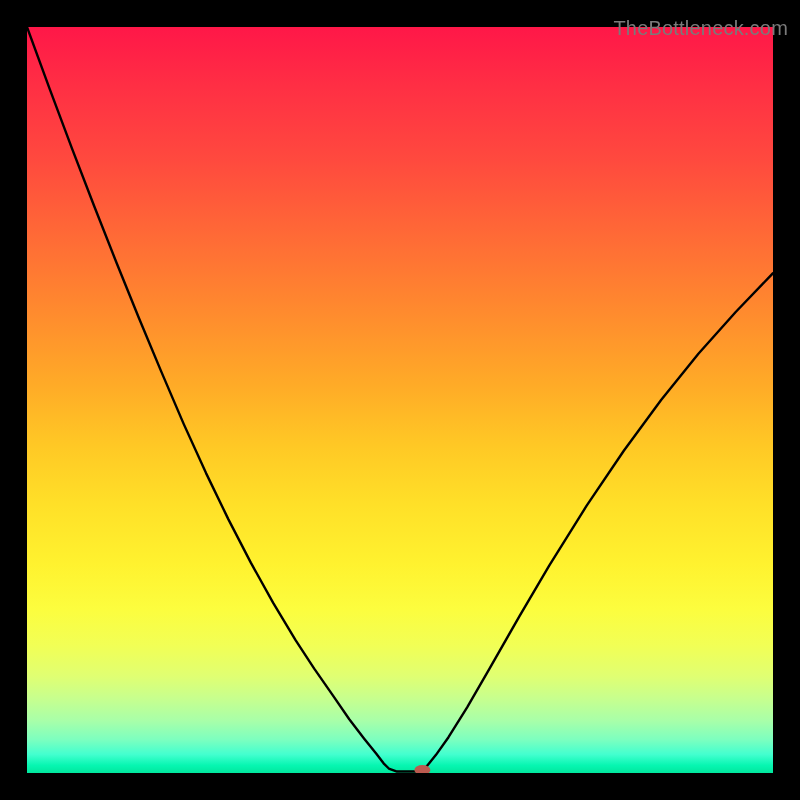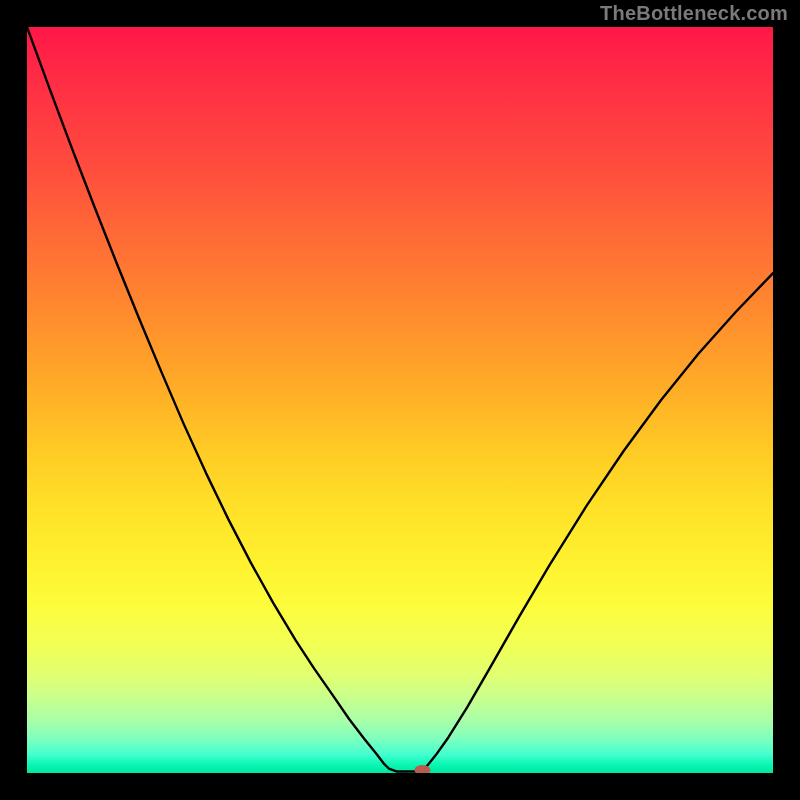--- a/index.html
+++ b/index.html
@@ -12,25 +12,25 @@
     font-family: Arial, Helvetica, sans-serif;
   }
   .frame {
     position: relative;
     width: 800px;
     height: 800px;
     background: #000;
   }
   .watermark {
     position: absolute;
-    top: 2px;
+    top: 17px;
     right: 12px;
     color: #7a7a7a;
     font-size: 20px;
-    font-weight: 700;
+    font-weight: 400;
     letter-spacing: 0.2px;
     z-index: 10;
   }
   .plot-area {
     position: absolute;
     left: 27px;
     top: 27px;
     width: 746px;
     height: 746px;
     

